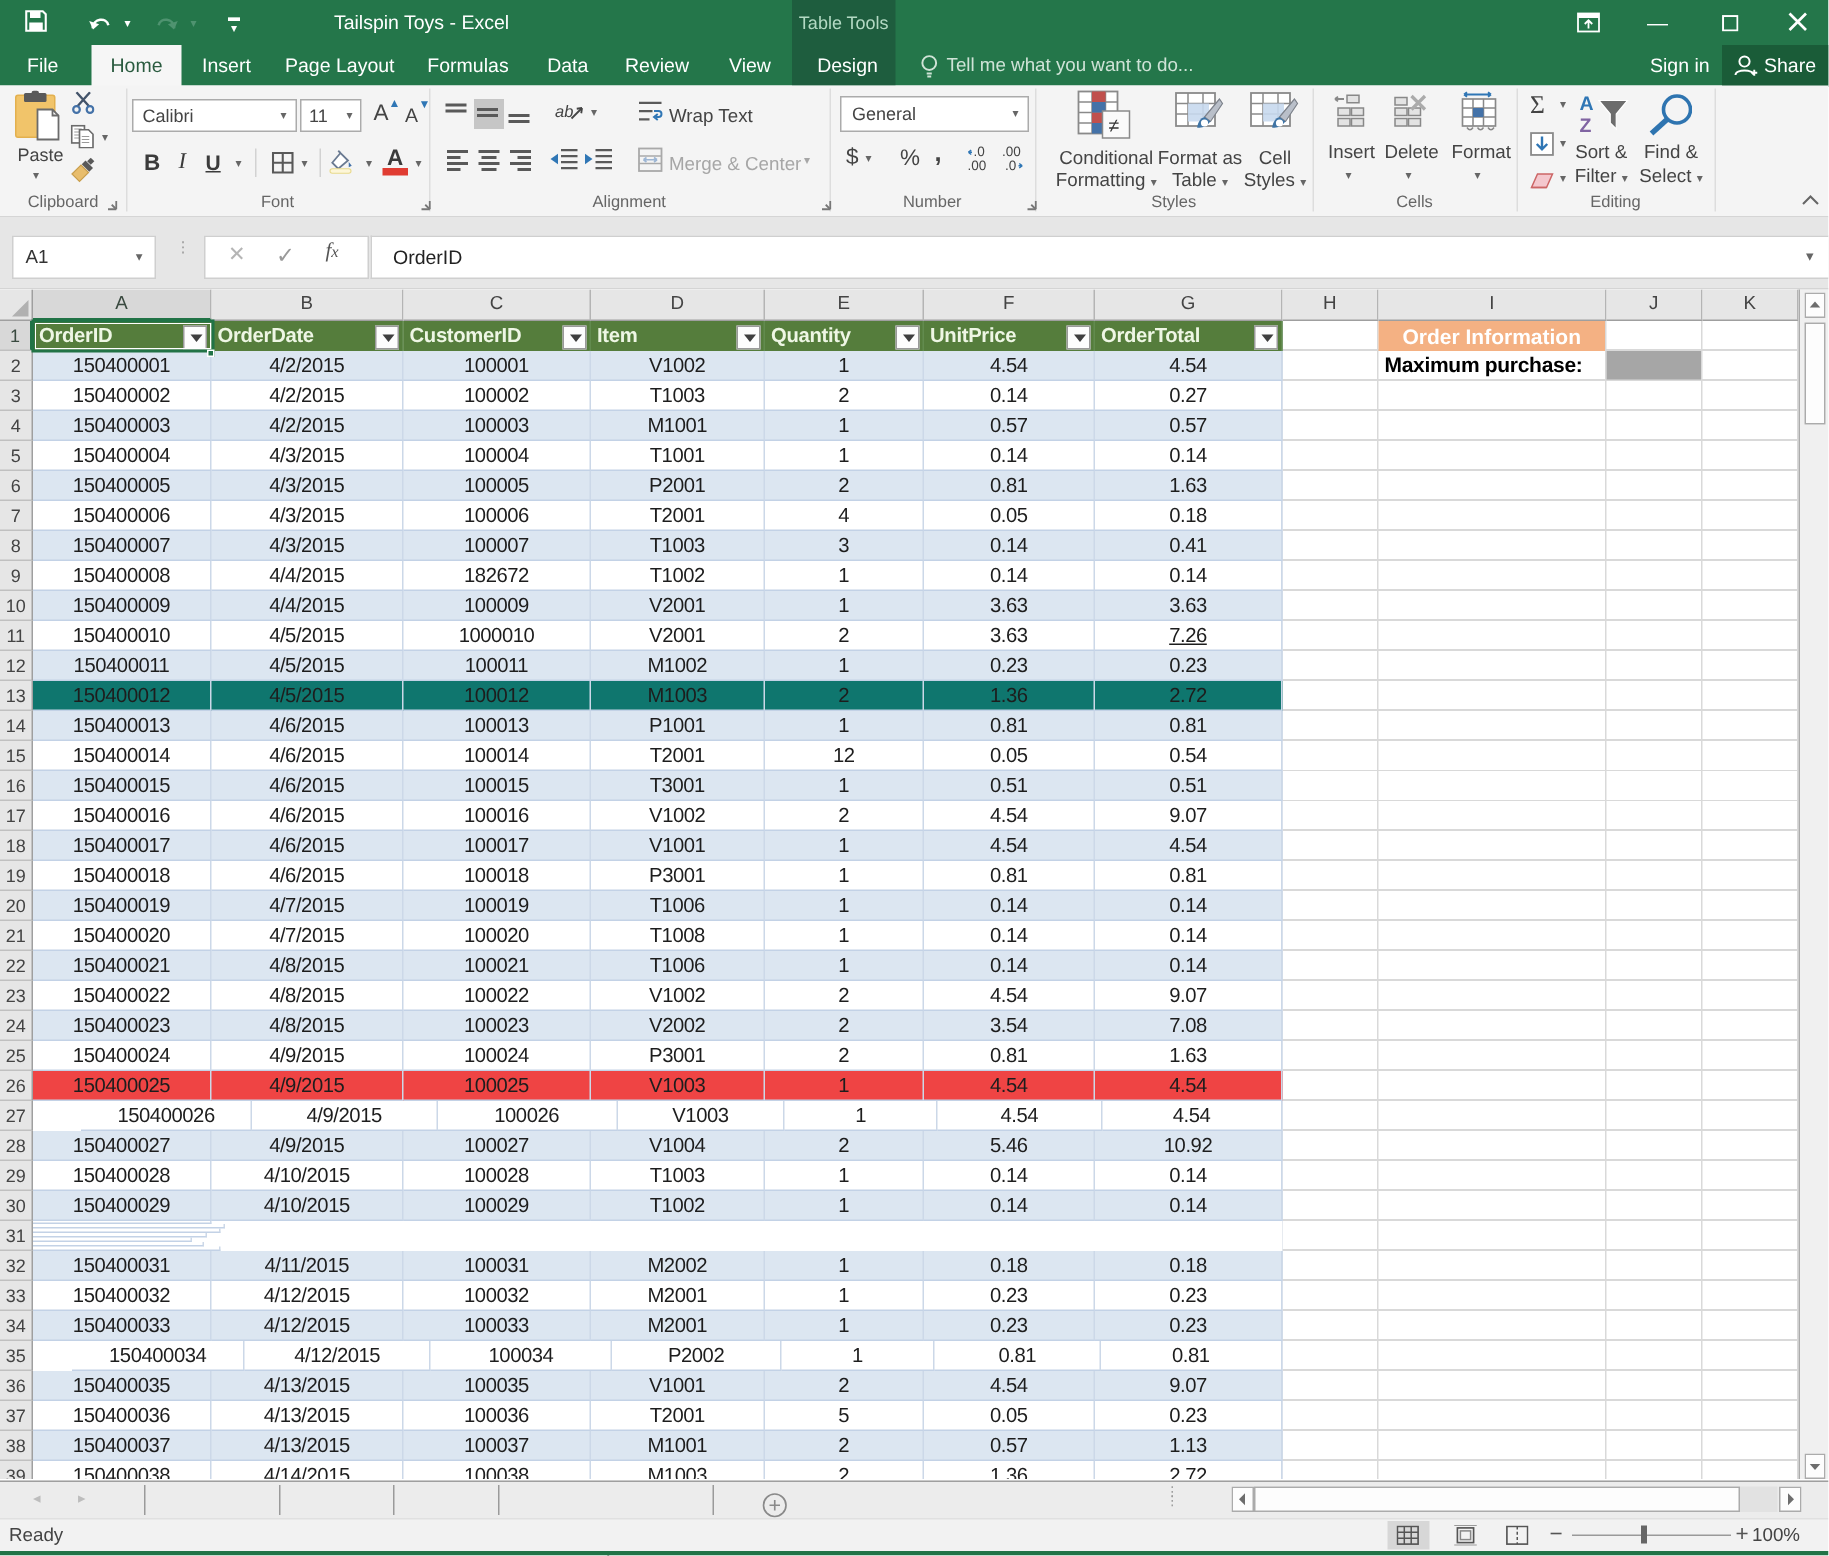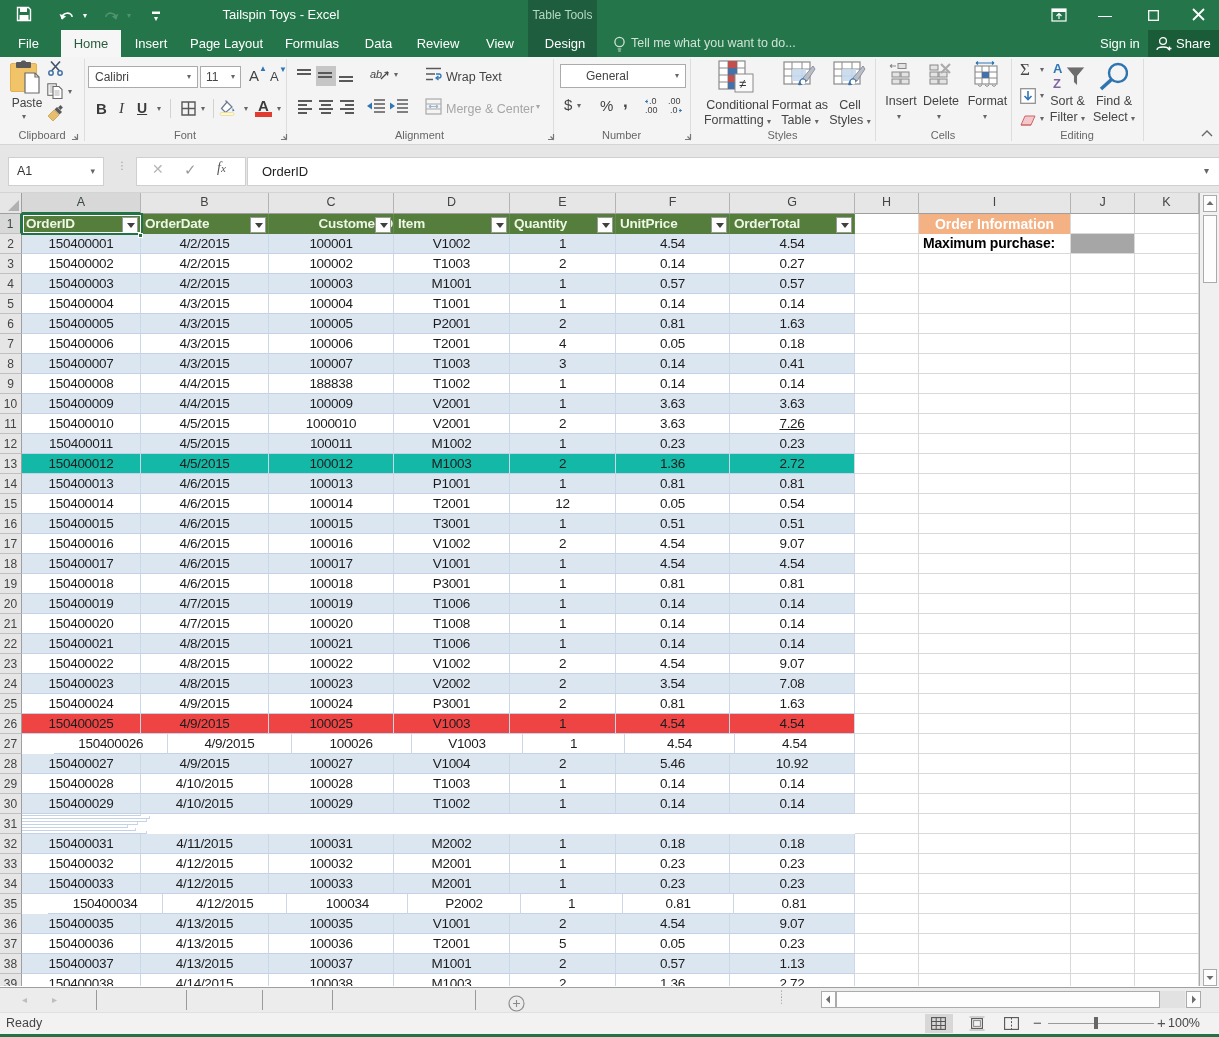--- a/index.html
+++ b/index.html
@@ -242,21 +242,21 @@
 <path d="M13.5 10 l-2.5 2 l2.5 2" fill="none" stroke="#2f76b5" stroke-width="1.3"></path>
   </svg>
 <div class="ab rtxt" style="left:446px;top:70px;font-size:12.5px;">Wrap Text</div>
 <svg class="ab" style="left:425px;top:98px" width="17" height="17" viewBox="0 0 17 17">
 <rect x="1" y="1" width="15" height="15" fill="none" stroke="#a9a9a9" stroke-width="1.2"></rect>
 <path d="M1 6 h15 M1 11 h15" stroke="#a9a9a9" stroke-width="1"></path>
 <path d="M4 8.5 h9 M4 8.5 l2-1.5 M4 8.5 l2 1.5 M13 8.5 l-2 -1.5 M13 8.5 l-2 1.5" stroke="#9db6d4" stroke-width="1.1" fill="none"></path>
   </svg>
 <div class="ab rtxt" style="left:446px;top:102px;font-size:12.5px;color:#a6a6a6;">Merge &amp; Center</div>
 <div class="ab carrow" style="left:536px;top:102px;color:#a6a6a6;">▾</div>
-<div class="ab combo" style="left:560px;top:64px;width:126px;height:24px;line-height:22px;padding-left:25px;">General<span style="position:absolute;right:6px;top:0px;" class="carrow">▾</span></div>
+<div class="ab combo" style="left:560px;top:64px;width:126px;height:24px;line-height:22px;padding-left:7px;">General<span style="position:absolute;right:6px;top:0px;" class="carrow">▾</span></div>
 <div class="ab" style="left:564px;top:96px;font-size:15px;color:#444;">$</div>
 <div class="ab carrow" style="left:577px;top:101px;">▾</div>
 <div class="ab" style="left:600px;top:97px;font-size:15px;color:#444;">%</div>
 <div class="ab" style="left:623px;top:92px;font-size:17px;font-weight:bold;color:#444;">,</div>
 <svg class="ab" style="left:645px;top:96px" width="20" height="20" viewBox="0 0 20 20">
 <text x="0" y="17" font-size="9" fill="#444">.00</text>
     <text x="4" y="8" font-size="9" fill="#444">.0</text>
 <path d="M3 5.5 h-2.5 M0.5 5.5 l2 -1.5 M0.5 5.5 l2 1.5" stroke="#2f76b5" stroke-width="1" fill="none"></path>
   </svg>
 <svg class="ab" style="left:668px;top:96px" width="20" height="20" viewBox="0 0 20 20">
@@ -419,21 +419,21 @@
 <div class="ab rhdr" style="top:780.5px;height:20.0px;line-height:20.0px;">39</div>
 <div class="ab" id="gridlines"></div>
 <div class="ab vline" style="left:918px;"></div>
 <div class="ab vline" style="left:1070px;"></div>
 <div class="ab vline" style="left:1134px;"></div>
 <div class="ab vline" style="left:1198px;"></div>
 <div class="ab vline" style="left:854px;background:#9eaec4;"></div>
 <div class="ab trow" style="top:20.5px;height:20.0px;">
 <div class="hcell" style="width:119px;">OrderID<span class="fbtn"></span></div>
 <div class="hcell" style="width:128px;">OrderDate<span class="fbtn"></span></div>
-<div class="hcell" style="width:125px;text-align:right;">CustomerID<span class="fbtn"></span></div>
+<div class="hcell" style="width:125px;">CustomerID<span class="fbtn"></span></div>
 <div class="hcell" style="width:116px;">Item<span class="fbtn"></span></div>
 <div class="hcell" style="width:106px;">Quantity<span class="fbtn"></span></div>
 <div class="hcell" style="width:114px;">UnitPrice<span class="fbtn"></span></div>
 <div class="hcell" style="width:125px;">OrderTotal<span class="fbtn"></span></div>
 </div>
 <div class="ab trow" style="top:40.5px;height:20.0px;background:#dce6f1;">
 <div class="tcell" style="width:119px;line-height:19.0px;">150400001</div>
 <div class="tcell" style="width:128px;line-height:19.0px;">4/2/2015</div>
 <div class="tcell" style="width:125px;line-height:19.0px;">100001</div>
 <div class="tcell" style="width:116px;line-height:19.0px;">V1002</div>
@@ -491,21 +491,21 @@
 <div class="tcell" style="width:128px;line-height:19.0px;">4/3/2015</div>
 <div class="tcell" style="width:125px;line-height:19.0px;">100007</div>
 <div class="tcell" style="width:116px;line-height:19.0px;">T1003</div>
 <div class="tcell" style="width:106px;line-height:19.0px;">3</div>
 <div class="tcell" style="width:114px;line-height:19.0px;">0.14</div>
 <div class="tcell" style="width:125px;line-height:19.0px;">0.41</div>
 </div>
 <div class="ab trow" style="top:180.5px;height:20.0px;background:#fff;">
 <div class="tcell" style="width:119px;line-height:19.0px;">150400008</div>
 <div class="tcell" style="width:128px;line-height:19.0px;">4/4/2015</div>
-<div class="tcell" style="width:125px;line-height:19.0px;">188838</div>
+<div class="tcell" style="width:125px;line-height:19.0px;">182672</div>
 <div class="tcell" style="width:116px;line-height:19.0px;">T1002</div>
 <div class="tcell" style="width:106px;line-height:19.0px;">1</div>
 <div class="tcell" style="width:114px;line-height:19.0px;">0.14</div>
 <div class="tcell" style="width:125px;line-height:19.0px;">0.14</div>
 </div>
 <div class="ab trow" style="top:200.5px;height:20.0px;background:#dce6f1;">
 <div class="tcell" style="width:119px;line-height:19.0px;">150400009</div>
 <div class="tcell" style="width:128px;line-height:19.0px;">4/4/2015</div>
 <div class="tcell" style="width:125px;line-height:19.0px;">100009</div>
 <div class="tcell" style="width:116px;line-height:19.0px;">V2001</div>
@@ -524,21 +524,21 @@
 </div>
 <div class="ab trow" style="top:240.5px;height:20.0px;background:#dce6f1;">
 <div class="tcell" style="width:119px;line-height:19.0px;">150400011</div>
 <div class="tcell" style="width:128px;line-height:19.0px;">4/5/2015</div>
 <div class="tcell" style="width:125px;line-height:19.0px;">100011</div>
 <div class="tcell" style="width:116px;line-height:19.0px;">M1002</div>
 <div class="tcell" style="width:106px;line-height:19.0px;">1</div>
 <div class="tcell" style="width:114px;line-height:19.0px;">0.23</div>
 <div class="tcell" style="width:125px;line-height:19.0px;">0.23</div>
 </div>
-<div class="ab trow" style="top:260.5px;height:20.0px;background:#14b8a6;">
+<div class="ab trow" style="top:260.5px;height:20.0px;background:#0f766e;">
 <div class="tcell" style="width:119px;line-height:19.0px;">150400012</div>
 <div class="tcell" style="width:128px;line-height:19.0px;">4/5/2015</div>
 <div class="tcell" style="width:125px;line-height:19.0px;">100012</div>
 <div class="tcell" style="width:116px;line-height:19.0px;">M1003</div>
 <div class="tcell" style="width:106px;line-height:19.0px;">2</div>
 <div class="tcell" style="width:114px;line-height:19.0px;">1.36</div>
 <div class="tcell" style="width:125px;line-height:19.0px;">2.72</div>
 </div>
 <div class="ab trow" style="top:280.5px;height:20.0px;background:#dce6f1;">
 <div class="tcell" style="width:119px;line-height:19.0px;">150400013</div>

